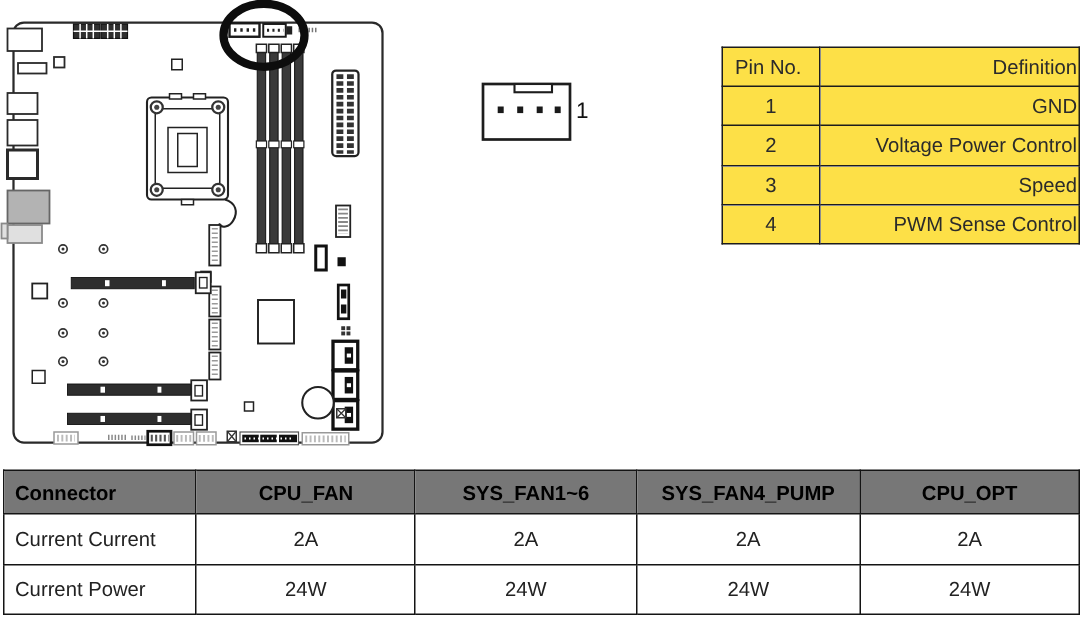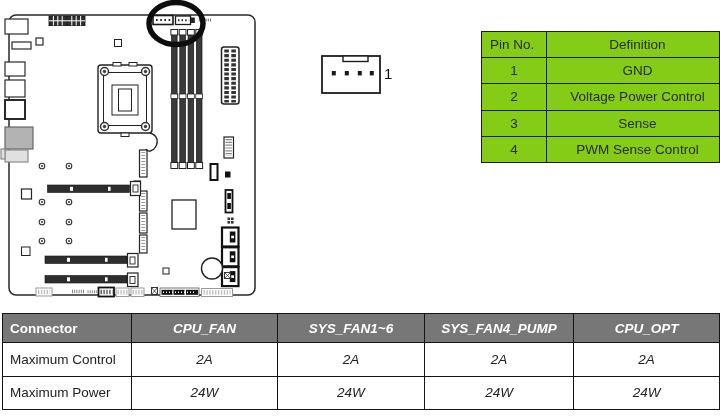--- a/index.html
+++ b/index.html
@@ -5,33 +5,33 @@
   html,body{margin:0;padding:0;background:#ffffff;}
   #canvas{position:relative;width:720px;height:417px;background:#ffffff;
           font-family:"Liberation Sans",sans-serif;overflow:hidden;}
   .abs{position:absolute;}
   svg text{font-family:"Liberation Sans",sans-serif;}
 
   
   table{border-collapse:collapse;table-layout:fixed;}
   .pin-table{left:481px;top:31px;}
   .pin-table td{border:1.6px solid #1c1c1c;font-size:13.5px;color:#2b2b2b;
-                height:23.2px;background:#84cc16;overflow:hidden;white-space:nowrap;}
+                height:23.2px;background:#fde047;overflow:hidden;white-space:nowrap;}
   .pin-table .c-pin{width:59px;text-align:center;}
-  .pin-table .c-def{width:171px;text-align:center;padding-left:10px;}
+  .pin-table .c-def{width:171px;text-align:right;padding-left:10px;}
   .pin-table .hdr-pin{text-align:left;padding-left:8px;}
 
   
   .spec-table{left:2px;top:313px;}
   .spec-table th,.spec-table td{border:1.8px solid #141414;font-size:13.5px;
                 overflow:hidden;white-space:nowrap;}
-  .spec-table th{background:#777777;color:#ffffff;font-weight:bold;height:26px;}
+  .spec-table th{background:#777777;color:#000000;font-weight:bold;height:26px;}
   .spec-table td{background:#ffffff;color:#222222;height:30.5px;}
   .spec-table .c0{width:121px;text-align:left;padding-left:7px;}
-  .spec-table .cv{width:148px;text-align:center;font-style:italic;}
+  .spec-table .cv{width:148px;text-align:center;}
 </style>
 </head>
 <body>
 
 <div id="canvas">
 
   <svg class="abs" style="left:0;top:0" width="265" height="305" viewBox="0 0 265 305">
 
     <g>
       <rect x="9" y="15" width="246" height="280" rx="7" fill="#ffffff" stroke="#2a2a2a" stroke-width="1.5"></rect>
@@ -264,47 +264,47 @@
     <tr>
       <td class="c-pin">1</td>
       <td class="c-def">GND</td>
     </tr>
     <tr>
       <td class="c-pin">2</td>
       <td class="c-def">Voltage Power Control</td>
     </tr>
     <tr>
       <td class="c-pin">3</td>
-      <td class="c-def">Sense</td>
+      <td class="c-def">Speed</td>
     </tr>
     <tr>
       <td class="c-pin">4</td>
       <td class="c-def">PWM Sense Control</td>
     </tr>
   </tbody>
     </table>
 
   <table class="spec-table abs">
     <tbody>
         <tr>
       <th class="c0">Connector</th>
       <th class="cv">CPU_FAN</th>
       <th class="cv">SYS_FAN1~6</th>
       <th class="cv">SYS_FAN4_PUMP</th>
       <th class="cv">CPU_OPT</th>
     </tr>
     <tr>
-      <td class="c0">Maximum Control</td>
+      <td class="c0">Current Current</td>
       <td class="cv">2A</td>
       <td class="cv">2A</td>
       <td class="cv">2A</td>
       <td class="cv">2A</td>
     </tr>
     <tr>
-      <td class="c0">Maximum Power</td>
+      <td class="c0">Current Power</td>
       <td class="cv">24W</td>
       <td class="cv">24W</td>
       <td class="cv">24W</td>
       <td class="cv">24W</td>
     </tr>
   </tbody>
     </table>
 
 </div>
 

